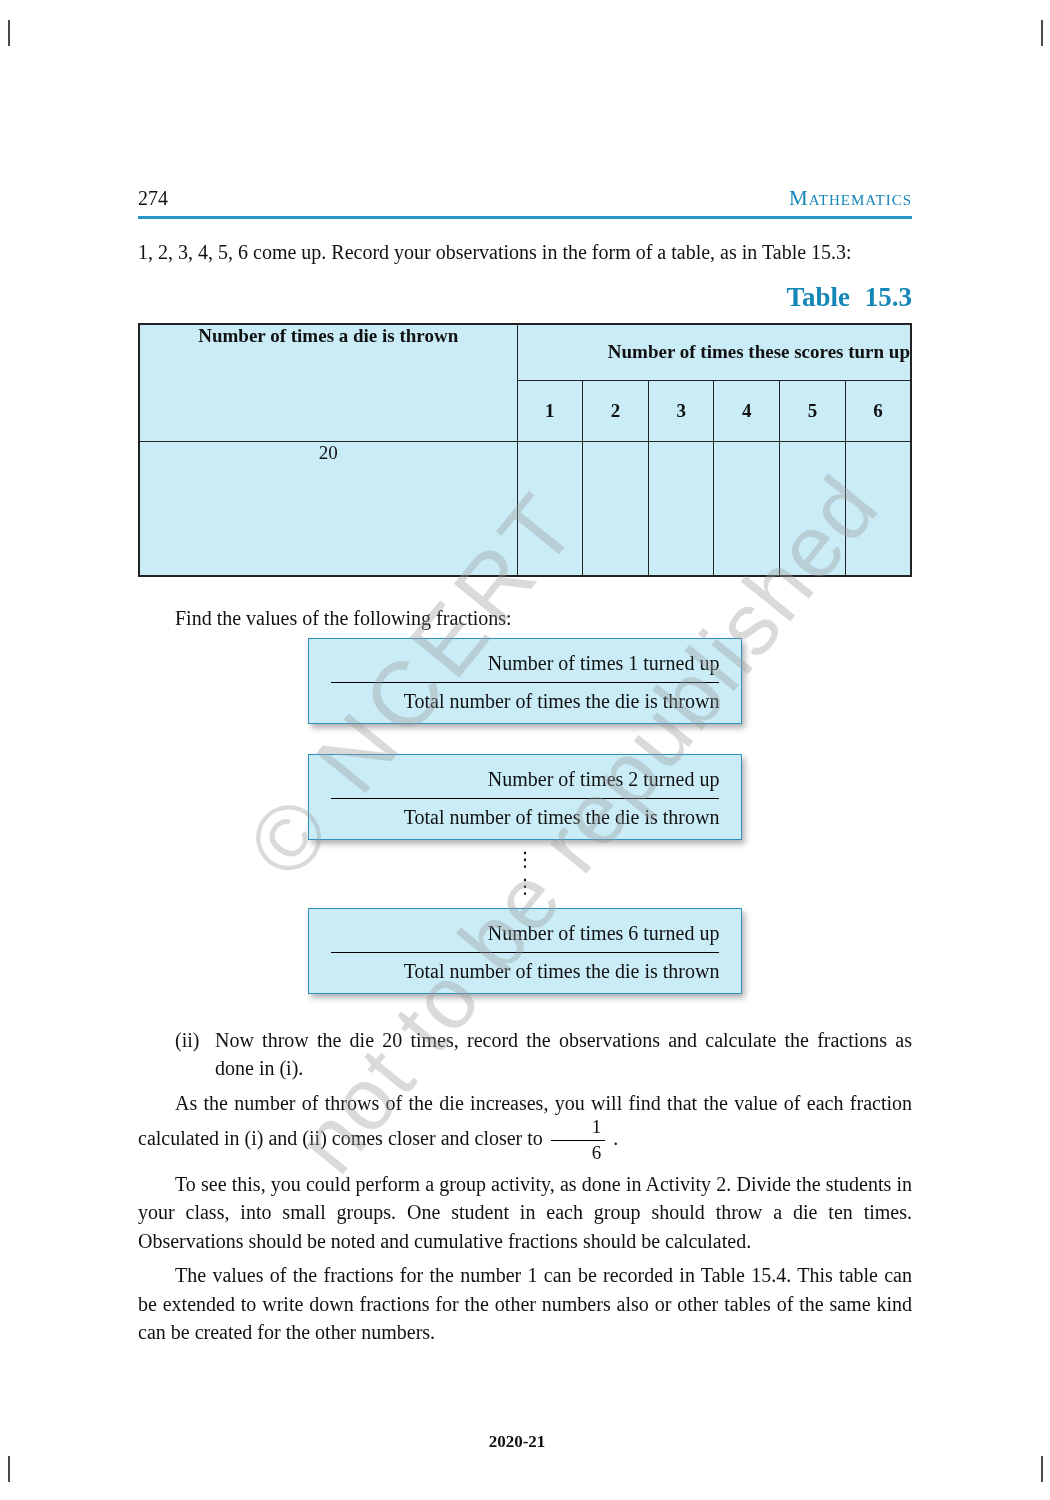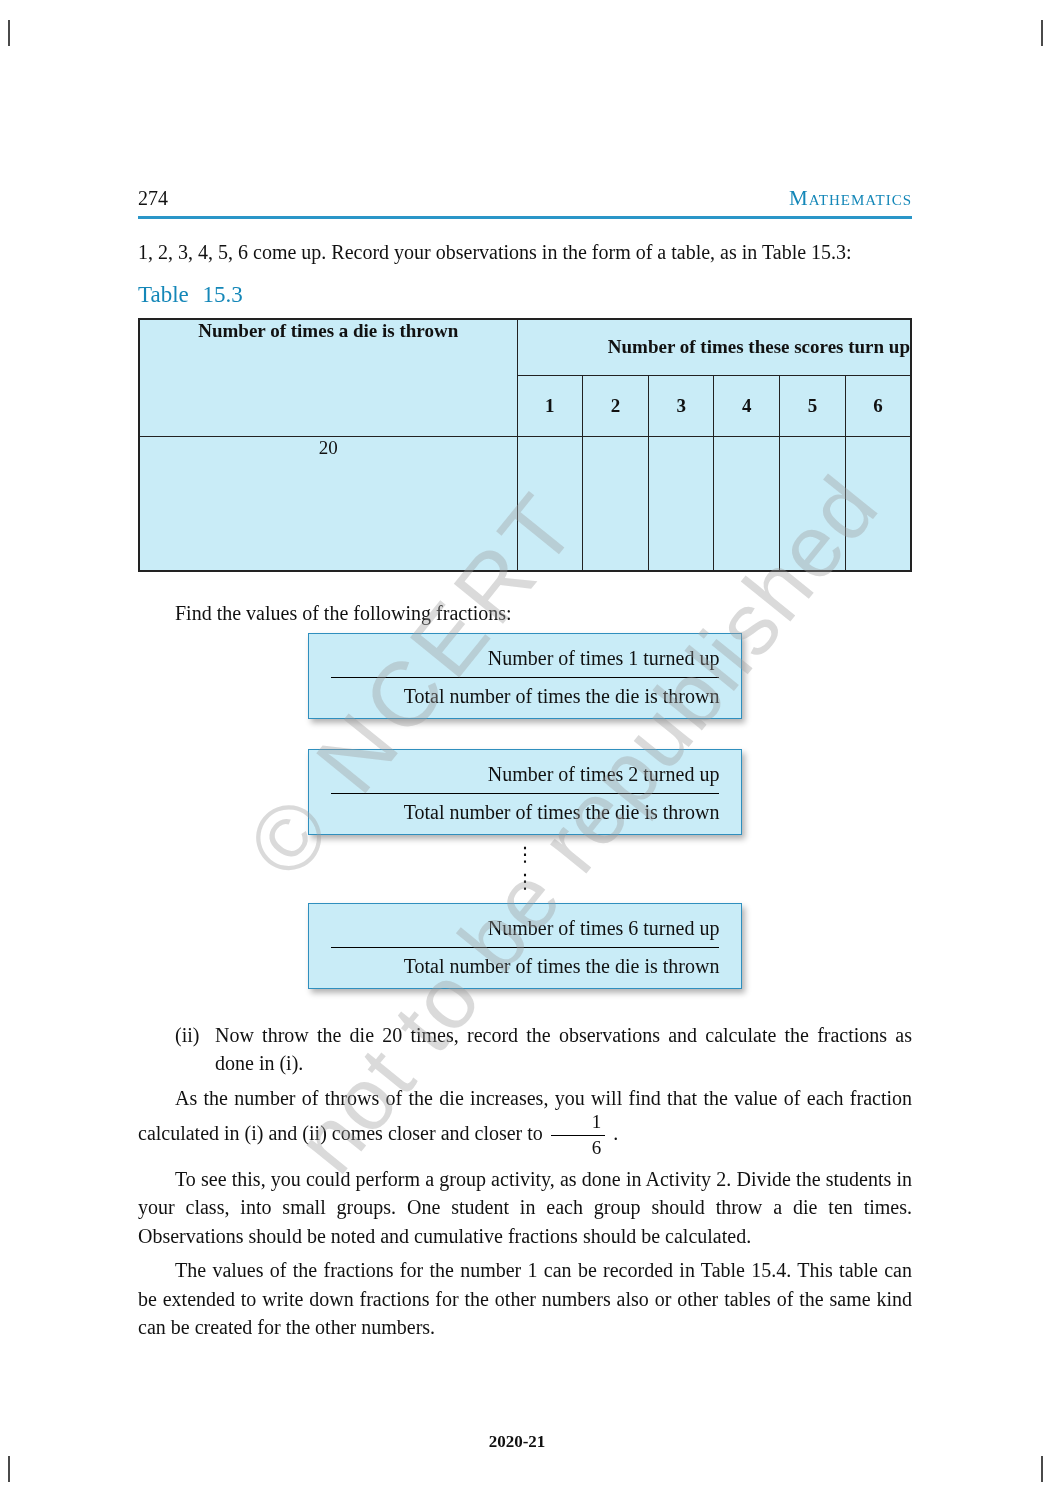--- a/index.html
+++ b/index.html
@@ -13,21 +13,21 @@
   .mark.bl{ left:8px; bottom:18px; } .mark.br{ right:7px; bottom:18px; }
 
   .content { position:absolute; left:138px; width:774px; top:0; }
 
   .header-row { display:flex; justify-content:space-between; align-items:baseline; margin-top:186px; font-size:20px; }
   .subject { font-variant:small-caps; color:var(--accent-blue,#1487b8); letter-spacing:1px; font-size:21px; }
   .header-rule { height:3px; background:var(--rule-blue,#2a96c8); margin:5px 0 0; border:none; }
 
   .intro { margin:22px 0 0; font-size:20px; text-align:justify; }
 
-  .table-title { margin:18px 0 0; text-align:left; color:var(--accent-blue,#1487b8); font-size:23px; font-weight:normal; word-spacing:8px; }
+  .table-title { margin:18px 0 0; text-align:right; color:var(--accent-blue,#1487b8); font-size:27px; font-weight:bold; word-spacing:8px; }
 
   .obs-table { margin-top:10px; border-collapse:collapse; width:774px; table-layout:fixed;
     background:var(--table-bg,#c9ecf7); border:2px solid var(--border-dark,#222); }
   .obs-table th, .obs-table td { border:1px solid var(--border-dark,#222); font-size:19px; padding:0; }
   .col-throws { width:378px; }
   .row-h1 { height:56px;padding-left:16px; }
   .row-h2 { height:61px; }
   .data-row { height:135px; }
   .th-left { vertical-align:top; padding-top:16px; font-weight:bold; text-align:center; }
   .th-scores { font-weight:bold; text-align:right;margin-left:48px; }

